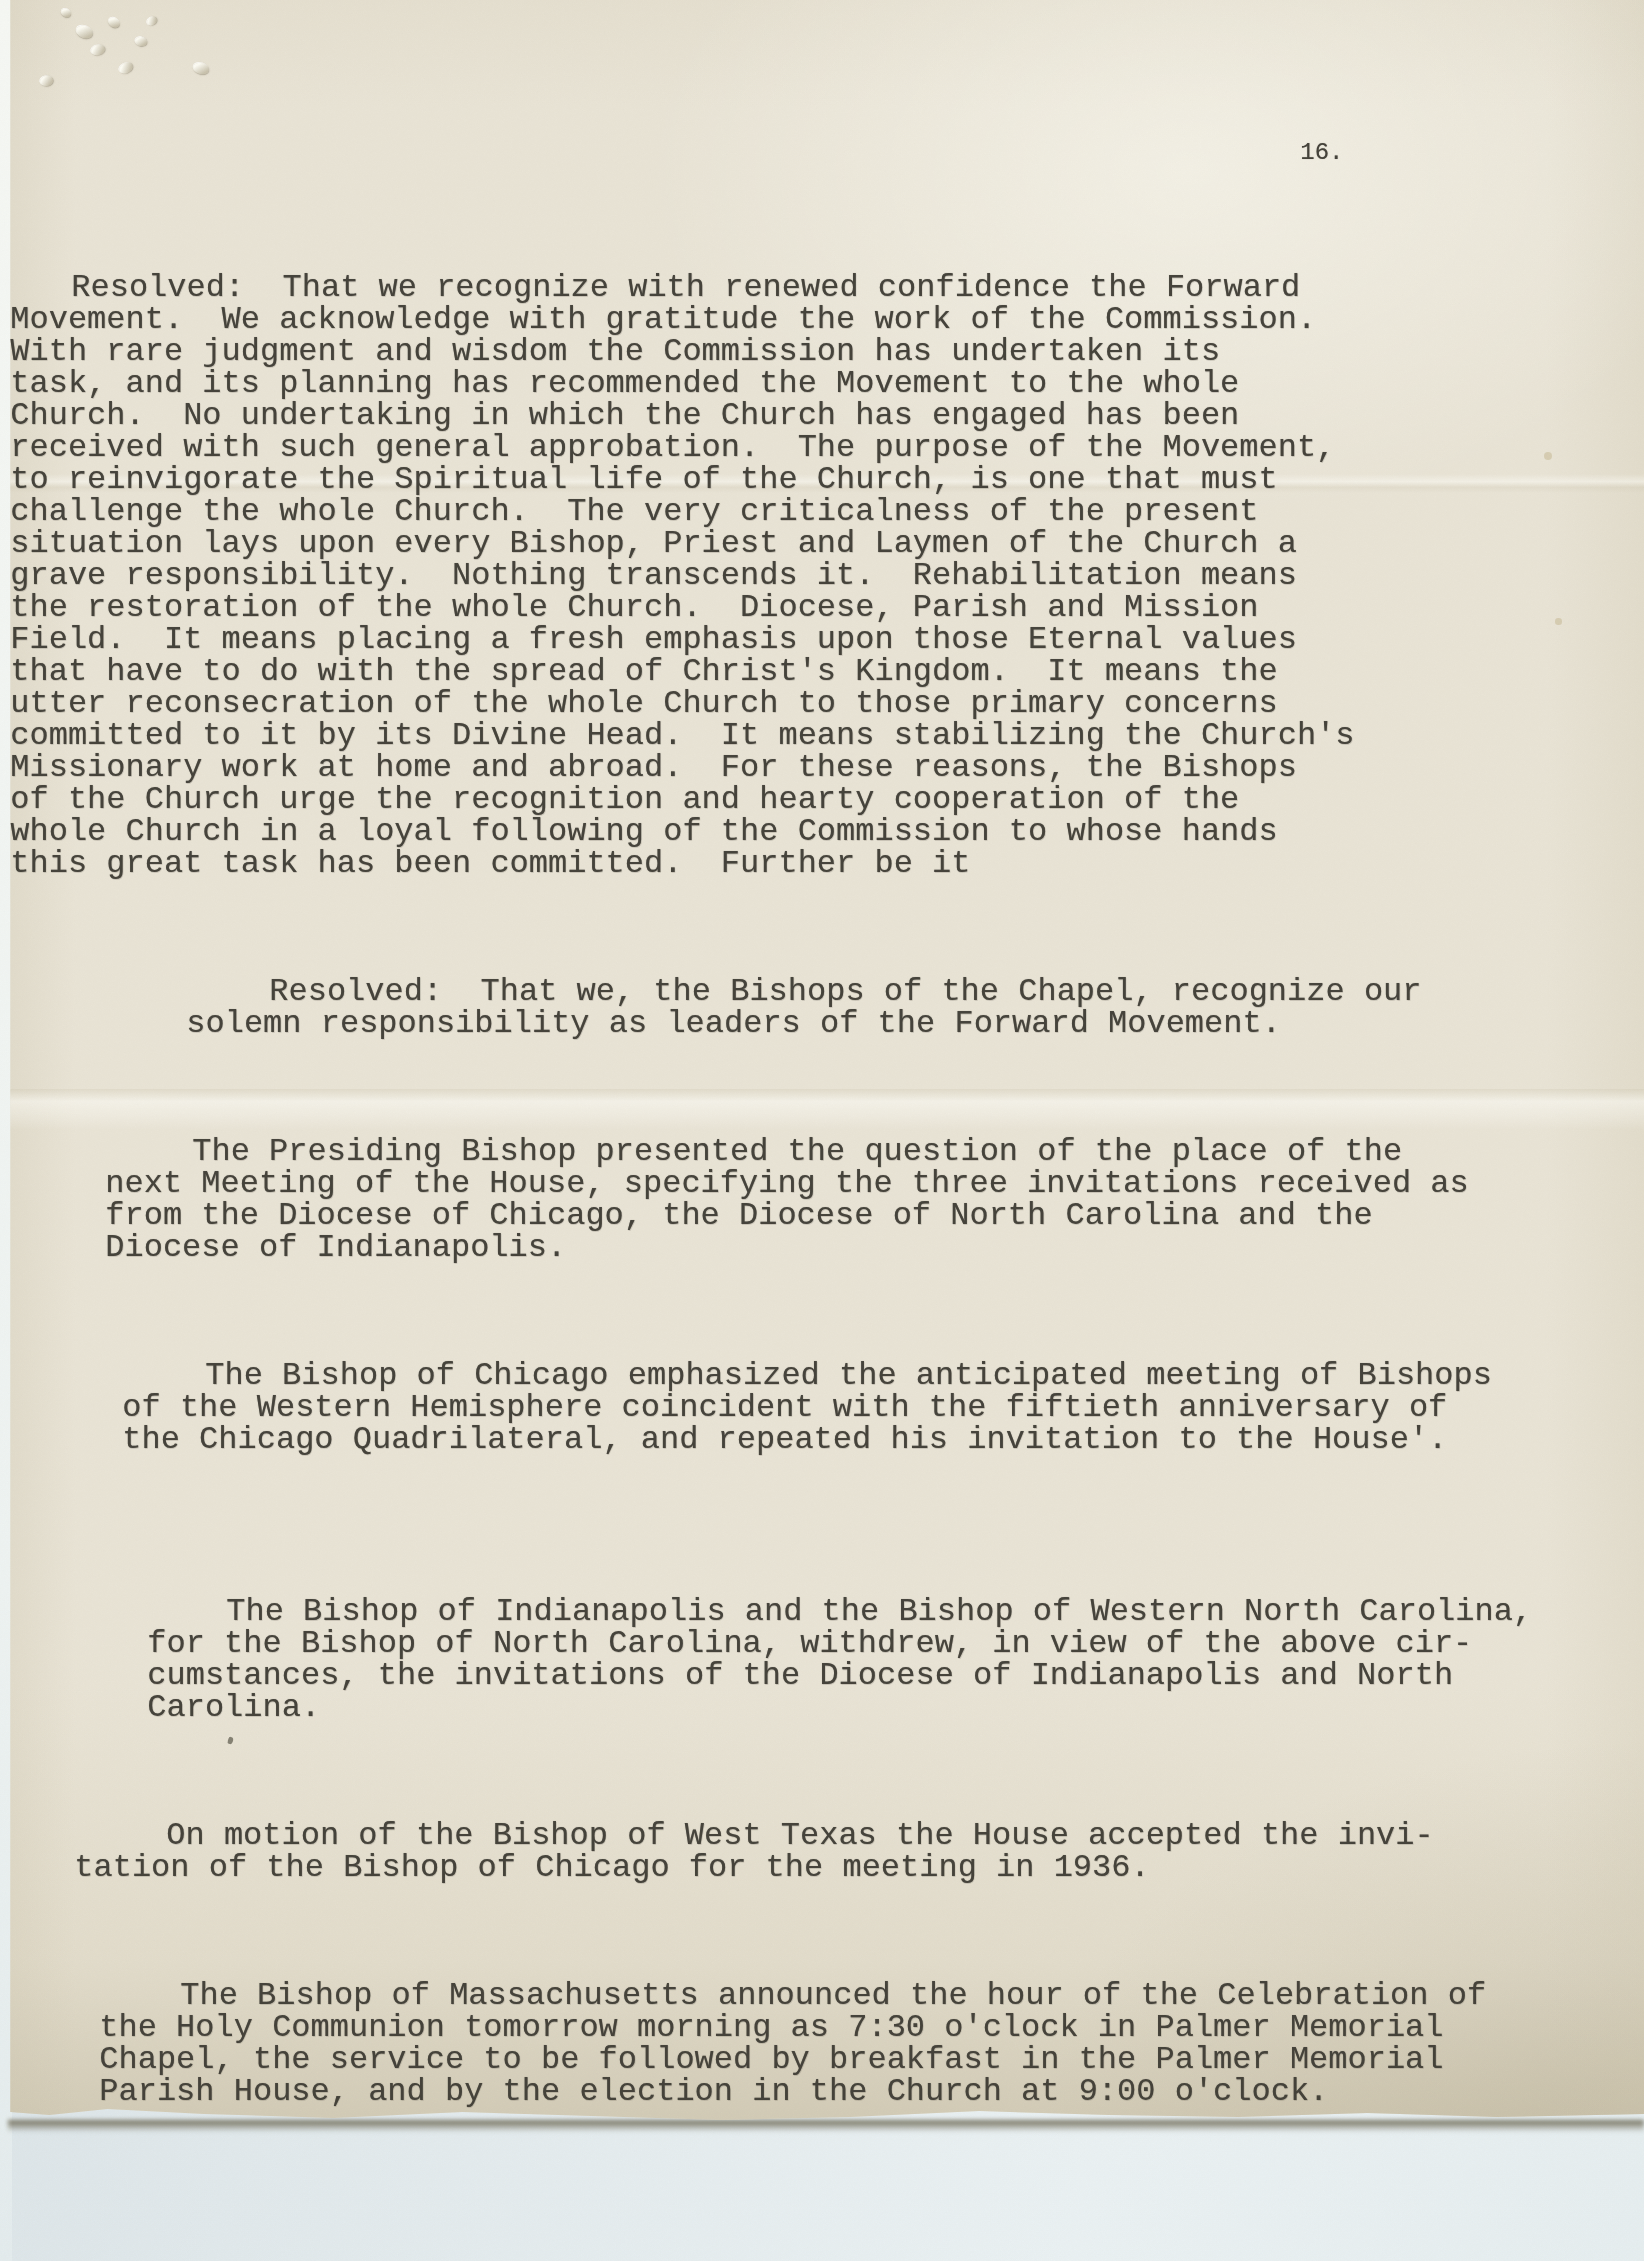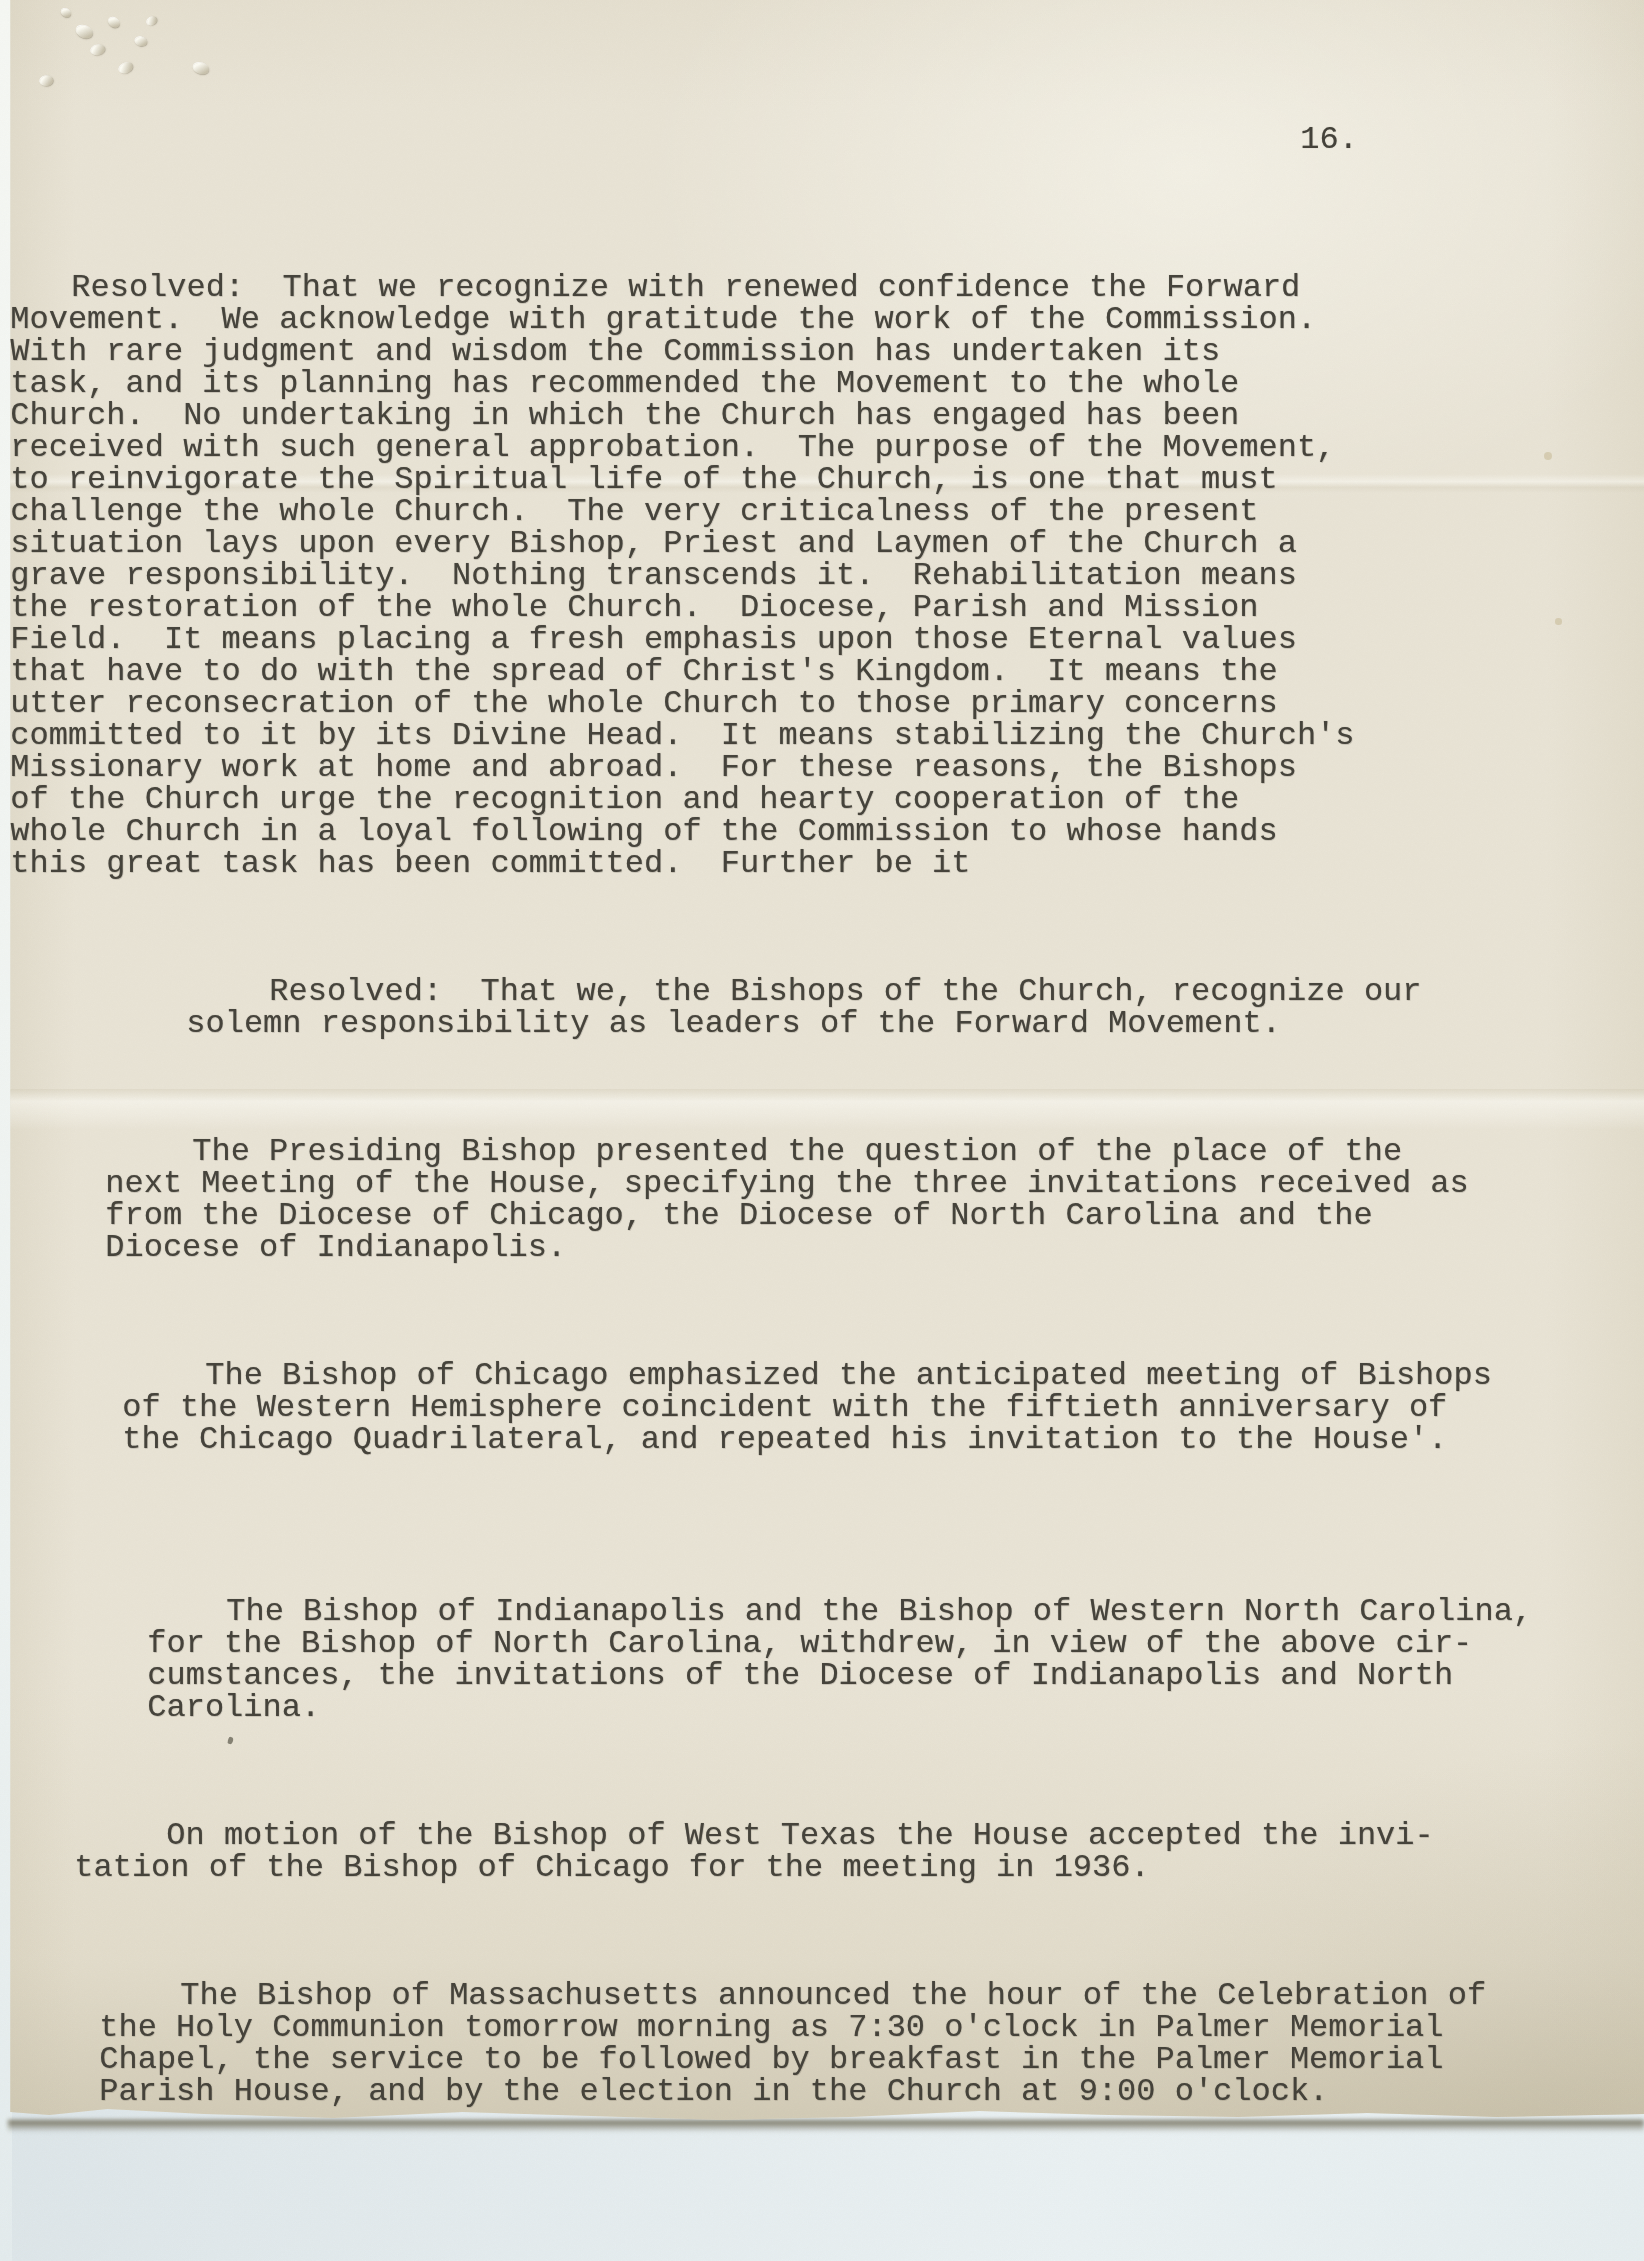--- a/index.html
+++ b/index.html
@@ -49,22 +49,22 @@
   
   .dent{
     position:absolute;border-radius:50%;
     background:linear-gradient(135deg,#fcfbf3 25%,rgba(176,168,142,.55) 78%);
     box-shadow:0.6px 0.6px 1.3px rgba(118,110,86,.55),-0.6px -0.6px 0.6px rgba(255,255,255,.95);
   }
   .stain{position:absolute;border-radius:50%;background:rgba(168,146,88,.28);filter:blur(0.6px);}
   .speck{position:absolute;background:rgba(92,90,76,.7);border-radius:40% 60% 55% 45%;}
   
   .page-number{
-    position:absolute;left:1290px;top:124px;
-    font-size:32px;line-height:32px;color:rgba(60,58,50,.9);
+    position:absolute;left:1290px;top:137px;
+    font-size:24px;line-height:32px;color:rgba(60,58,50,.9);
     text-shadow:0 0 0.8px rgba(60,58,50,.55);
   }
   .text-block{
     position:absolute;top:208px;left:0;width:100%;
     font-size:32px;line-height:32px;white-space:pre;
     color:rgba(62,60,52,.9);
     text-shadow:0 0 0.8px rgba(62,60,52,.5),0.6px 0.6px 0.6px rgba(62,60,52,.14);
   }
   .text-block p{margin:0 0 32px 0;}
   p.p1{text-indent:61px;}
@@ -122,21 +122,21 @@
 grave responsibility.  Nothing transcends it.  Rehabilitation means
 the restoration of the whole Church.  Diocese, Parish and Mission
 Field.  It means placing a fresh emphasis upon those Eternal values
 that have to do with the spread of Christ's Kingdom.  It means the
 utter reconsecration of the whole Church to those primary concerns
 committed to it by its Divine Head.  It means stabilizing the Church's
 Missionary work at home and abroad.  For these reasons, the Bishops
 of the Church urge the recognition and hearty cooperation of the
 whole Church in a loyal following of the Commission to whose hands
 this great task has been committed.  Further be it</p>
-    <p class="p2">Resolved:  That we, the Bishops of the Church, recognize our
+    <p class="p2">Resolved:  That we, the Bishops of the Chapel, recognize our
 solemn responsibility as leaders of the Forward Movement.</p>
     <p class="p3">The Presiding Bishop presented the question of the place of the
 next Meeting of the House, specifying the three invitations received as
 from the Diocese of Chicago, the Diocese of North Carolina and the
 Diocese of Indianapolis.</p>
     <p class="p4">The Bishop of Chicago emphasized the anticipated meeting of Bishops
 of the Western Hemisphere coincident with the fiftieth anniversary of
 the Chicago Quadrilateral, and repeated his invitation to the House'.</p>
     <p class="p5">The Bishop of Indianapolis and the Bishop of Western North Carolina,
 for the Bishop of North Carolina, withdrew, in view of the above cir-

